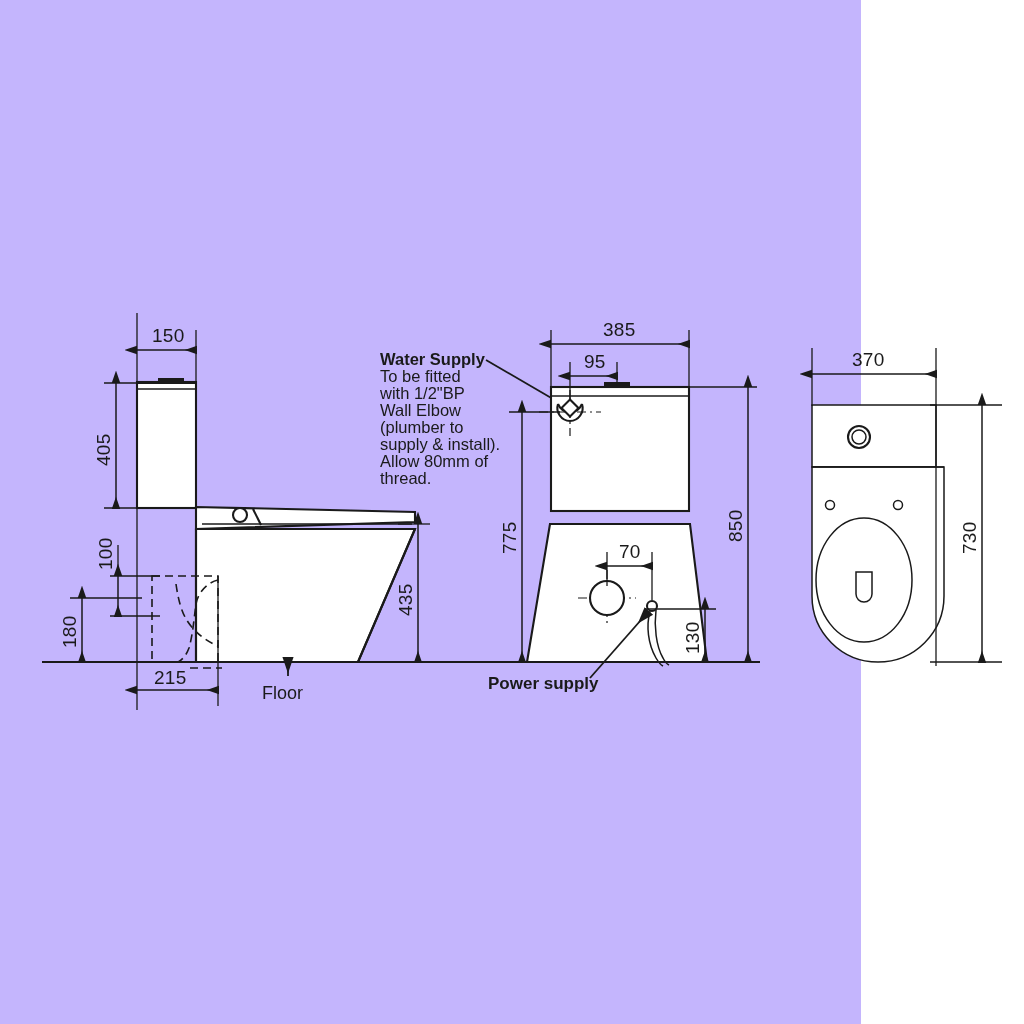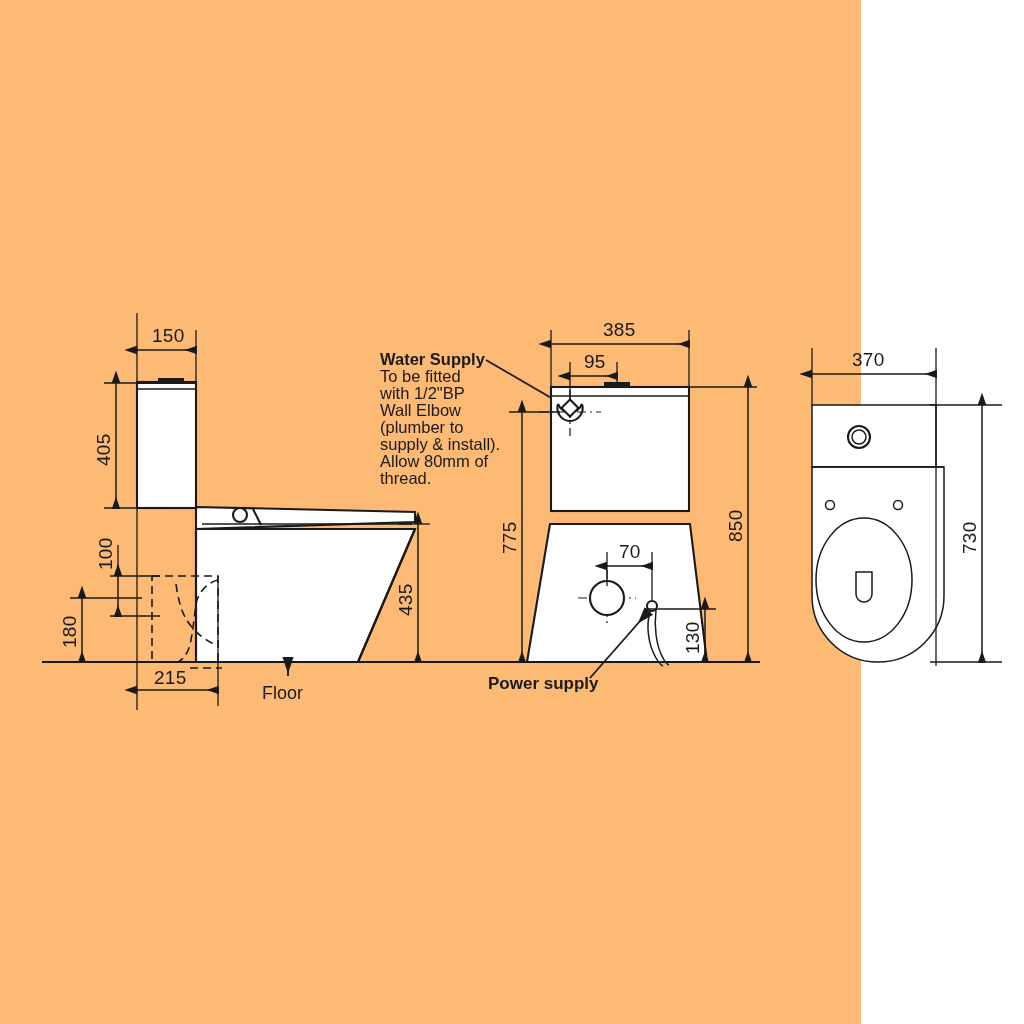--- a/index.html
+++ b/index.html
@@ -11,21 +11,21 @@
   body {
     width: 1024px;
     height: 1024px;
     font-family: "Liberation Sans", sans-serif;
     overflow: hidden;
   }
   #drawing-root {
     position: relative;
     width: 861px;
     height: 1024px;
-    background: #fdba74;
+    background: #c4b5fd;
   }
   svg.sheet {
     display: block;
     width: 1024px;
     height: 1024px;
   }
   .ln {
     stroke: #1a1a1a;
     fill: none;
     stroke-linecap: butt;

